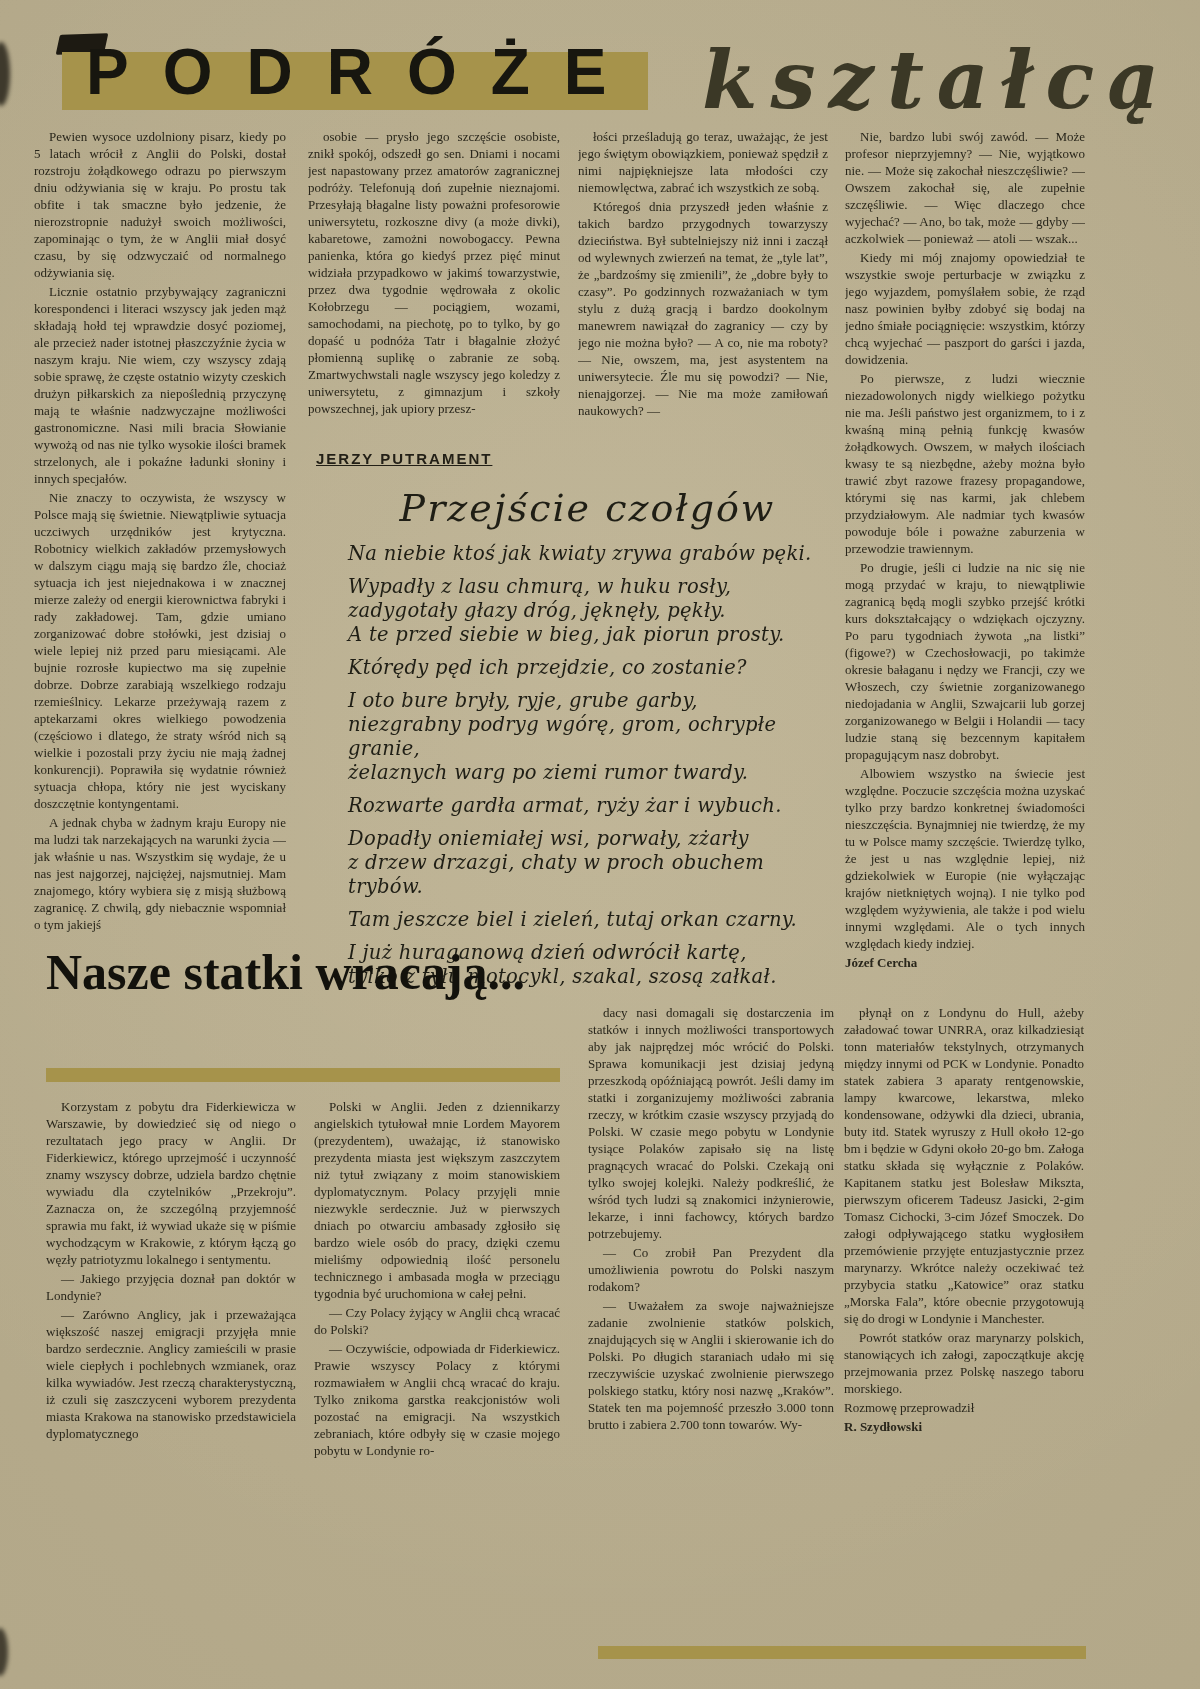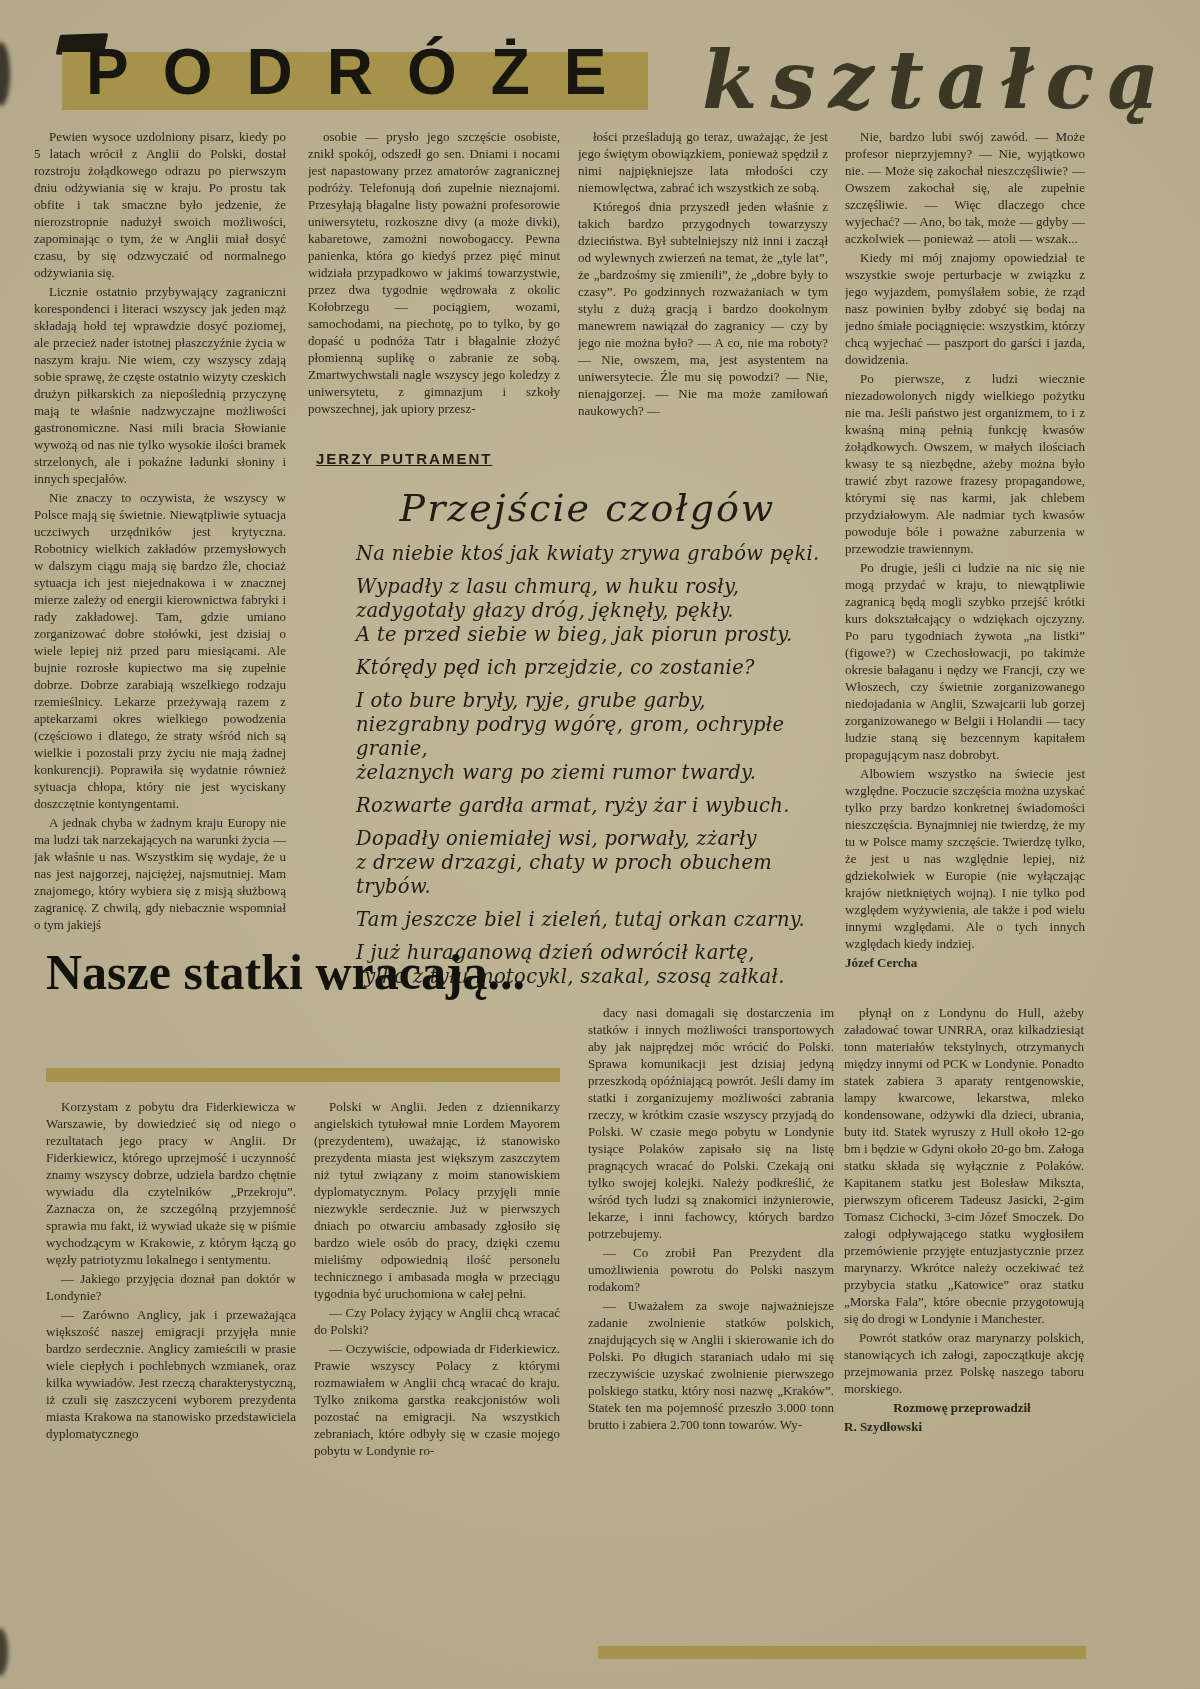--- a/index.html
+++ b/index.html
@@ -62,26 +62,26 @@
   .poem {
     position:absolute; left:340px; top:486px; width:495px; height:510px;
     font-family:"DejaVu Serif", serif; font-style:italic; color:#1f1e15;
     overflow:hidden;
   }
   .poem-title {
     font-size:38px; font-weight:normal; text-align:center;
     margin-bottom:12px; letter-spacing:2px;
   }
   .stanza {
-    font-size:19.5px; line-height:24px; margin:0 8px 9px; padding-left:8px;
+    font-size:19.5px; line-height:24px; margin:0 0 9px; padding-left:8px;
     white-space:pre-line; letter-spacing:.3px; text-indent:0;
   }
 
   .sig { text-align:left; font-weight:bold; text-indent:0 !important; margin-top:8px; padding-right:4px; }
-  .sig-label { text-align:center; text-indent:0 !important; margin-top:10px; padding-right:4px;font-weight:bold; }
+  .sig-label { text-align:left; text-indent:0 !important; margin-top:10px; padding-right:4px; }
   .a2c4 .sig { padding-right:46px; }
 
   
   .a2-title {
     position:absolute; left:46px; top:947px;
     font-family:"Liberation Serif", serif; font-weight:bold;
     font-size:50px; line-height:1; color:#13120c; letter-spacing:0px; white-space:nowrap;
   }
   .a2-bar { position:absolute; left:46px; top:1068px; width:514px; height:14px; background:#a6934b; }
   .a2c1 { left:46px;  top:1098px; width:250px; height:548px; }

